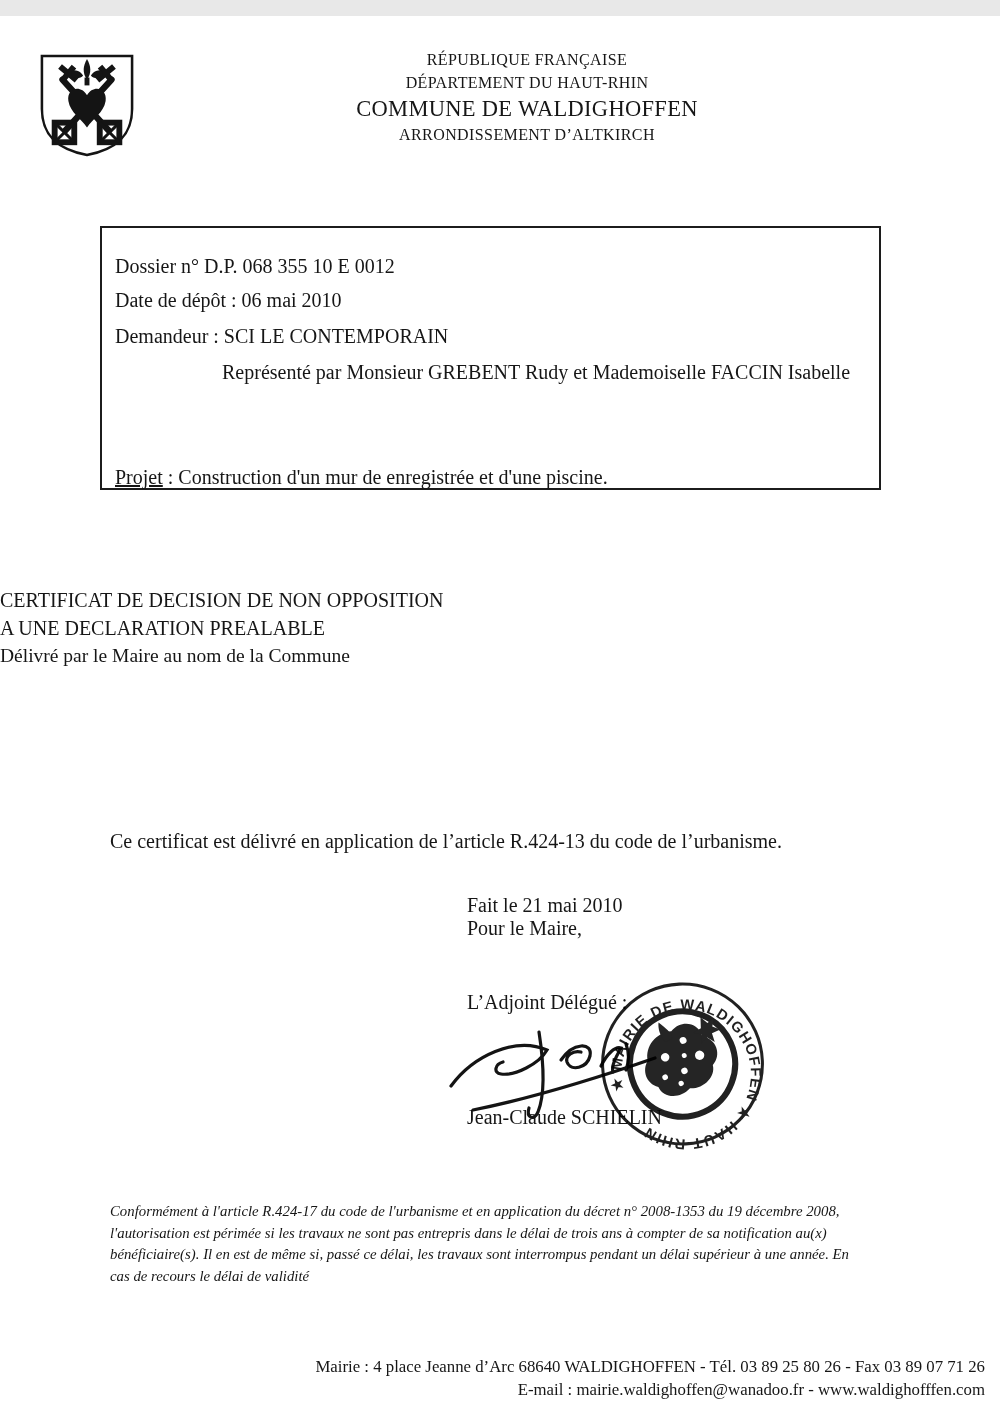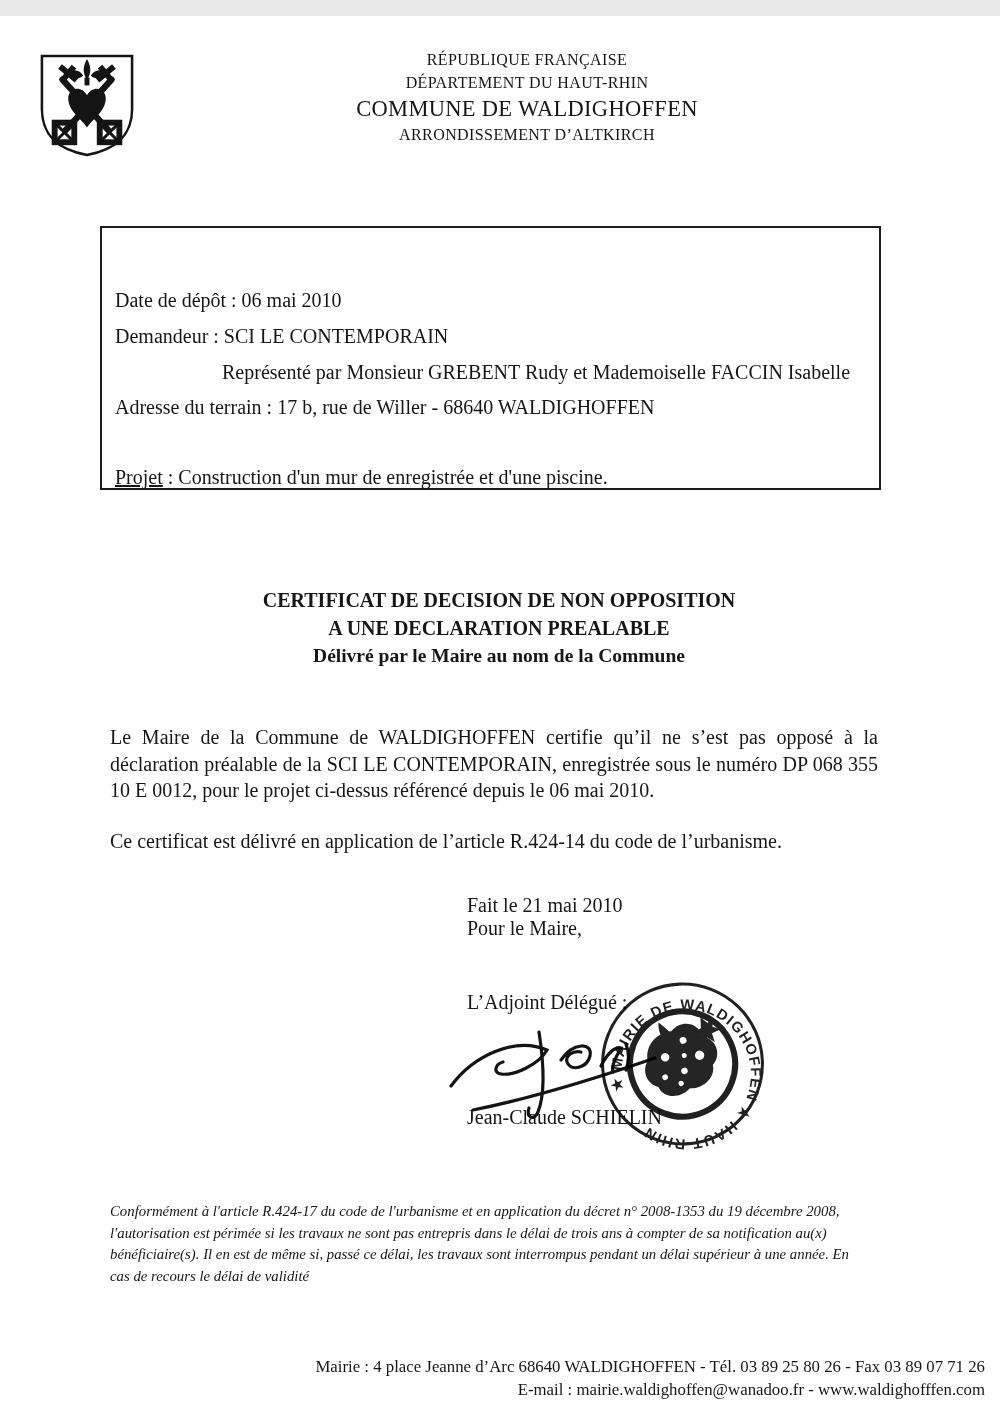--- a/index.html
+++ b/index.html
@@ -22,21 +22,21 @@
   
   .dossier-box{
     left:100px;top:210px;width:777px;height:260px;
     border:2px solid #1c1c1c;
     font-size:20px;
   }
   .box-line{position:absolute;left:13px;white-space:nowrap;}
   .u{text-decoration:underline;}
 
   
-  .cert-title{left:0;top:573px;width:984px;text-align:center;font-weight:bold;padding-left:7px;}
+  .cert-title{left:0;top:573px;width:984px;font-weight:normal;}
   .cert-title .t1{font-size:20px;margin:0 0 5px 0;}
   .cert-title .t2{font-size:20px;margin:0 0 5px 0;}
   .cert-title .t3{font-size:19.5px;margin:0;}
 
   .body-par{left:110px;width:768px;font-size:20px;line-height:26.5px;text-align:justify;}
   .plain-line{font-size:20px;white-space:nowrap;}
 
   .legal{
     left:110px;top:1185px;width:778px;
     font-style:italic;font-size:14.8px;line-height:21.6px;
@@ -87,35 +87,34 @@
   </svg>
 
   <div class="abs header-block">
     <div class="hdr-sm">RÉPUBLIQUE FRANÇAISE</div>
     <div class="hdr-sm">DÉPARTEMENT DU HAUT-RHIN</div>
     <div class="hdr-lg">COMMUNE DE WALDIGHOFFEN</div>
     <div class="hdr-sm">ARRONDISSEMENT D’ALTKIRCH</div>
   </div>
 
   <div class="abs dossier-box">
+    <div class="box-line" style="top:27px;">Dossier n° D.P. 068 355 10 E 0012</div>
     <div class="box-line" style="top:61px;">Date de dépôt : 06 mai 2010</div>
     <div class="box-line" style="top:97px;">Demandeur : SCI LE CONTEMPORAIN</div>
     <div class="box-line" style="top:133px;left:120px;">Représenté par Monsieur GREBENT Rudy et Mademoiselle FACCIN Isabelle</div>
-    <div class="box-line" style="top:168px;">Adresse du terrain : 17 b, rue de Willer - 68640 WALDIGHOFFEN</div>
     <div class="box-line" style="top:238px;"><span class="u">Projet</span><span> : Construction d'un mur de enregistrée et d'une piscine.</span></div>
   </div>
 
   <div class="abs cert-title">
     <div class="t1">CERTIFICAT DE DECISION DE NON OPPOSITION</div>
     <div class="t2">A UNE DECLARATION PREALABLE</div>
     <div class="t3">Délivré par le Maire au nom de la Commune</div>
   </div>
 
-  <div class="abs body-par" style="top:708px;">Le Maire de la Commune de WALDIGHOFFEN certifie qu’il ne s’est pas opposé à la déclaration préalable de la SCI LE CONTEMPORAIN, enregistrée sous le numéro DP 068 355 10 E 0012, pour le projet ci-dessus référencé depuis le 06 mai 2010.</div>
-  <div class="abs body-par" style="top:812px;text-align:left;">Ce certificat est délivré en application de l’article R.424-14 du code de l’urbanisme.</div>
+  <div class="abs body-par" style="top:812px;text-align:left;">Ce certificat est délivré en application de l’article R.424-13 du code de l’urbanisme.</div>
 
   <div class="abs plain-line" style="left:467px;top:878px;">Fait le 21 mai 2010</div>
 
   <div class="abs plain-line" style="left:467px;top:901px;">Pour le Maire,</div>
   <div class="abs plain-line" style="left:467px;top:975px;">L’Adjoint Délégué :</div>
   <div class="abs plain-line" style="left:467px;top:1090px;">Jean-Claude SCHIELIN</div>
 
   <svg class="abs" style="left:443px;top:998px;" width="232" height="108" viewBox="0 0 232 108">
     <g fill="none" stroke="#141414" stroke-width="3.2" stroke-linecap="round">
       <path d="M8,72 C30,42 72,22 104,36 C96,50 72,62 58,60 C50,59 52,50 60,48"></path>

